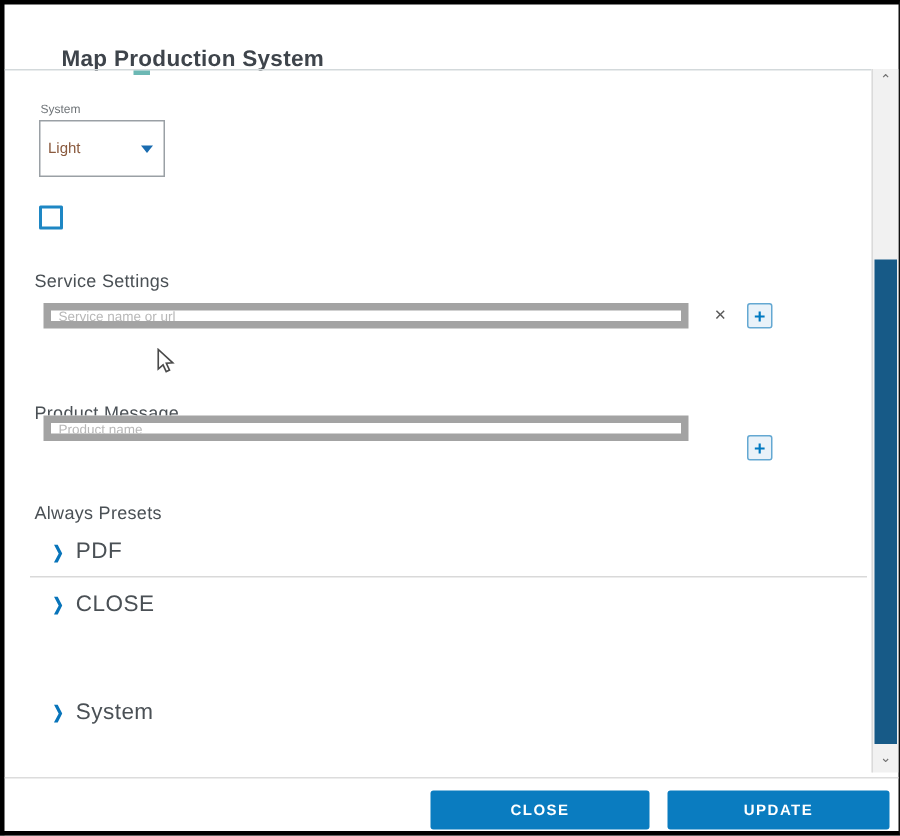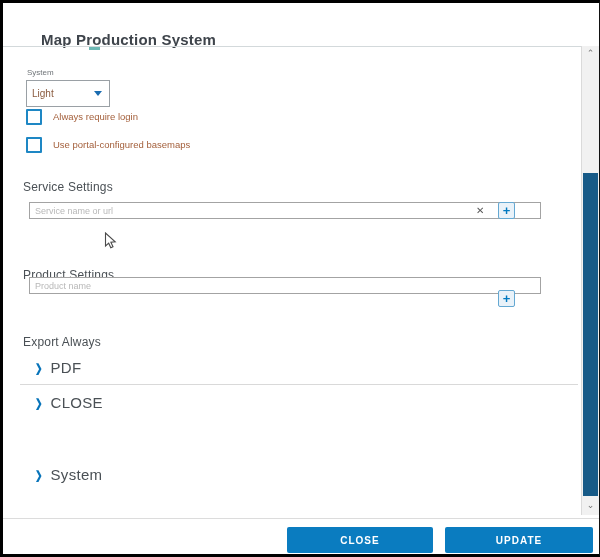--- a/index.html
+++ b/index.html
@@ -12,41 +12,41 @@
   }
   .abs{position:absolute;}
   .dialog-title{
     left:22px;top:12px;font-size:15px;font-weight:bold;
     color:#3e444b;letter-spacing:.2px;margin:16px;
   }
   .header-divider{left:0;top:43px;width:578px;height:1px;background:#d3d9db;}
   .teal-sliver{left:86px;top:44px;width:11px;height:3px;background:#6cb8b4;}
   .theme-label{left:24px;top:65px;font-size:8px;color:#6f7478;}
   .dropdown{
-    left:23px;top:77px;width:84px;height:27px;box-sizing:border-box;
+    left:23px;top:77px;width:84px;height:38px;box-sizing:border-box;
     border:1px solid #9aa0a5;background:#fff;cursor:pointer;
     display:flex;align-items:center;justify-content:space-between;
     padding:0 7px 0 5px;
   }
   .dropdown-value{font-size:10px;color:#8a5a3e;}
   .caret-down{
     width:0;height:0;border-left:4px solid transparent;
     border-right:4px solid transparent;border-top:5px solid #1a6cb0;
   }
   .check-row{left:23px;display:flex;align-items:flex-start;}
   .checkbox{
     width:12px;height:12px;border:2px solid #1e87c4;border-radius:1px;
     background:#fff;flex:0 0 auto;cursor:pointer;
   }
   .check-label{margin-left:11px;padding-top:2px;font-size:9.5px;color:#a4603c;}
   .section-heading{font-size:12px;color:#4a5055;margin:0;font-weight:normal;letter-spacing:.2px;}
   .text-input{
     position:absolute;box-sizing:border-box;height:17px;
-    border:1px solid #a3a3a3;background:#fff;font-family:"Liberation Sans",sans-serif;
-    font-size:9px;color:#555;padding:0 16px 0 5px;outline:none;width:512px;left:26px;
+    border:5px solid #a3a3a3;background:#fff;font-family:"Liberation Sans",sans-serif;
+    font-size:9px;color:#555;padding:0 16px 0 5px;outline:none;width:430px;left:26px;
   }
   .text-input::placeholder{color:#b8b8b8;opacity:1;}
   .clear-x{
     position:absolute;font-size:10px;color:#5a5a5a;cursor:pointer;line-height:10px;
   }
   .plus-btn{
     position:absolute;width:17px;height:17px;box-sizing:border-box;
     border:1px solid #64a8d2;background:#e9f2f9;color:#0079c1;
     font-size:13px;line-height:14px;text-align:center;cursor:pointer;
     font-weight:bold;border-radius:2px;padding:0;
@@ -87,43 +87,38 @@
   <h1 class="abs dialog-title">Map Production System</h1>
   <div class="abs header-divider"></div>
   <div class="abs teal-sliver"></div>
 
   <div class="abs theme-label">System</div>
   <div class="abs dropdown">
     <span class="dropdown-value">Light</span>
     <span class="caret-down"></span>
   </div>
 
-  <div class="abs check-row" style="top:106px;">
-    <div class="checkbox"></div>
-    <span class="check-label">Always require login</span>
-  </div>
   <div class="abs check-row" style="top:134px;">
     <div class="checkbox"></div>
-    <span class="check-label">Use portal-configured basemaps</span>
   </div>
 
   <h2 class="abs section-heading" style="left:20px;top:177px;">Service Settings</h2>
   <input class="text-input" style="top: 199px;" placeholder="Service name or url">
   <span class="clear-x" style="left:473px;top:203px;">✕</span>
   <button class="plus-btn" style="left:495px;top:199px;">+</button>
 
   <svg class="abs cursor" width="13" height="18" viewBox="0 0 13 18">
     <path d="M1.5 1 L1.5 14 L4.7 11.2 L6.8 15.8 L9 14.7 L6.9 10.2 L11.2 9.9 Z" fill="#ffffff" stroke="#4a4a4a" stroke-width="1.1"></path>
   </svg>
 
-  <h2 class="abs section-heading" style="left:20px;top:265px;">Product Settings</h2>
+  <h2 class="abs section-heading" style="left:20px;top:265px;">Product Message</h2>
   <input class="text-input" style="top: 274px;" placeholder="Product name">
   <button class="plus-btn" style="left:495px;top:287px;">+</button>
 
-  <h2 class="abs section-heading" style="left:20px;top:332px;">Export Always</h2>
+  <h2 class="abs section-heading" style="left:20px;top:332px;">Always Presets</h2>
   <div class="abs expand-row" style="top:356px;">
     <span class="chevron">❯</span>
     <span class="expand-label">PDF</span>
   </div>
   <div class="abs pdf-divider"></div>
   <div class="abs expand-row" style="top:391px;">
     <span class="chevron">❯</span>
     <span class="expand-label">CLOSE</span>
   </div>
 

